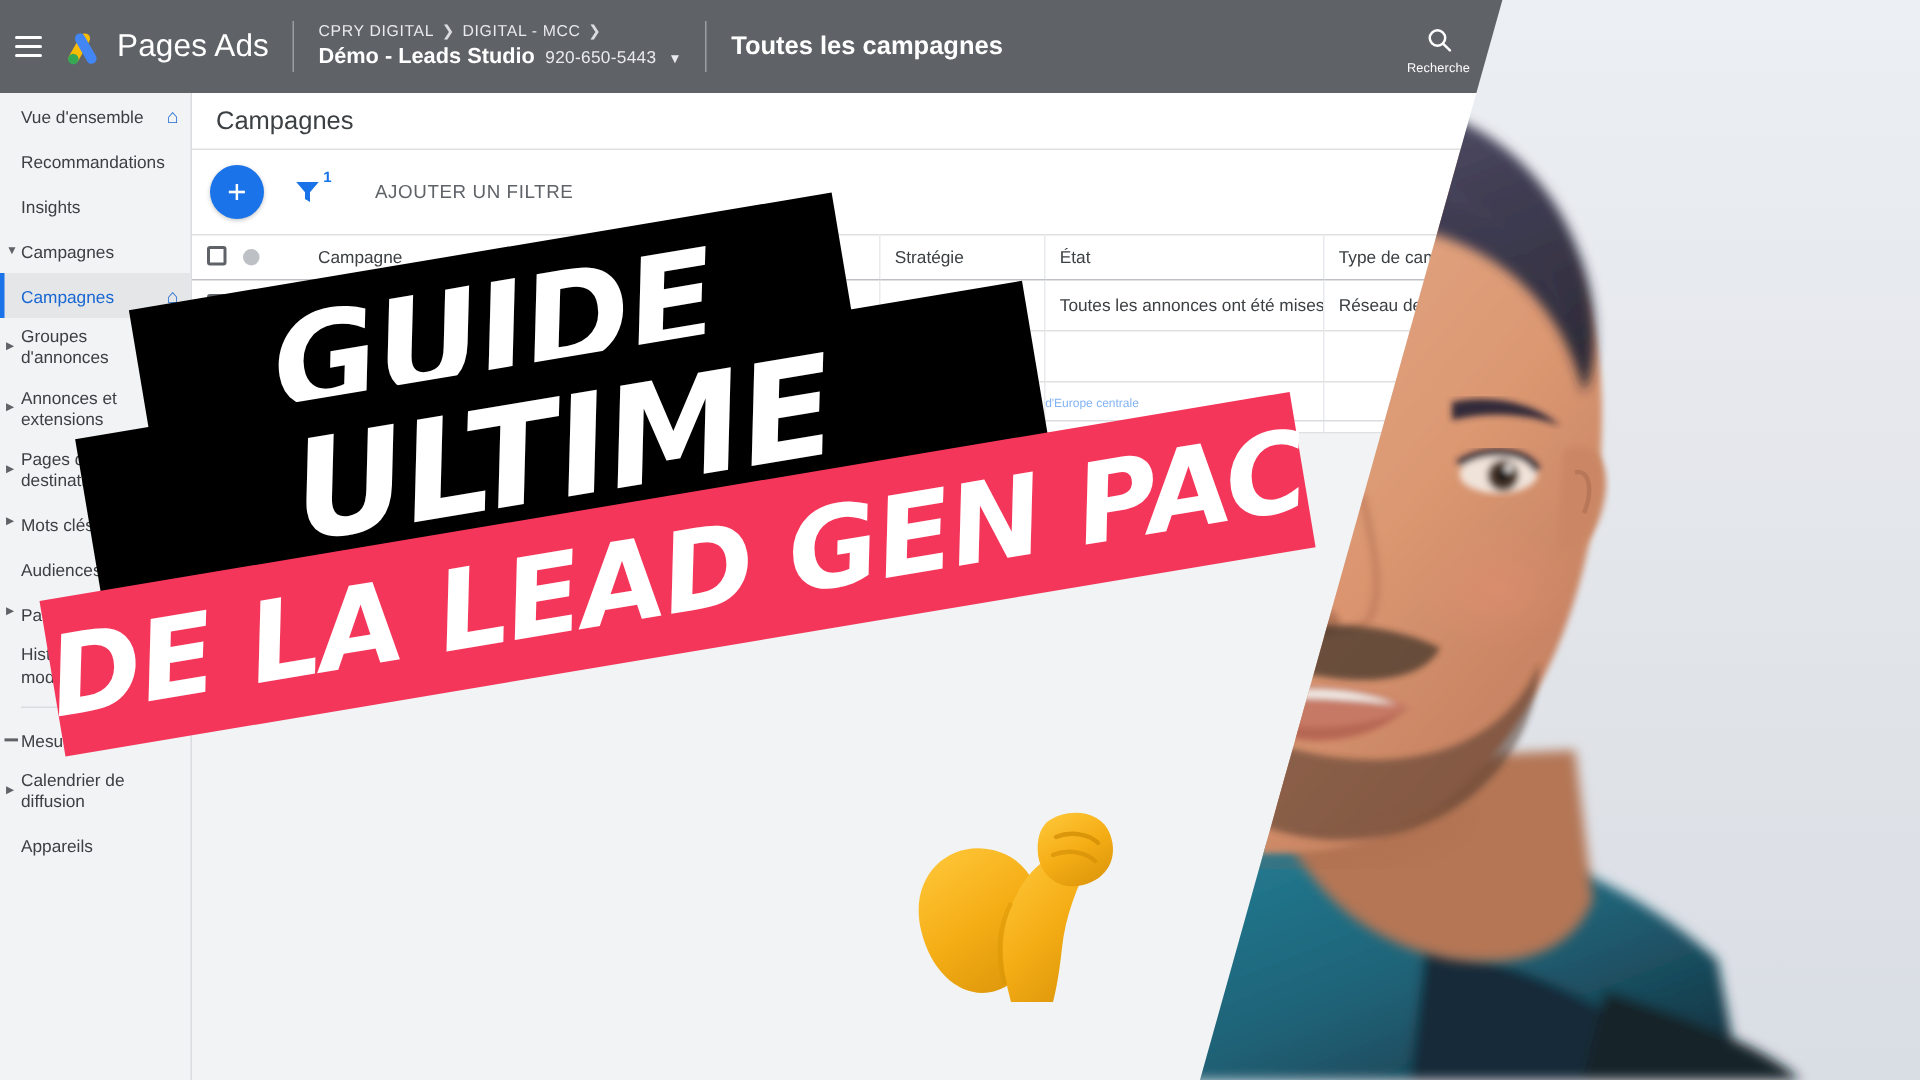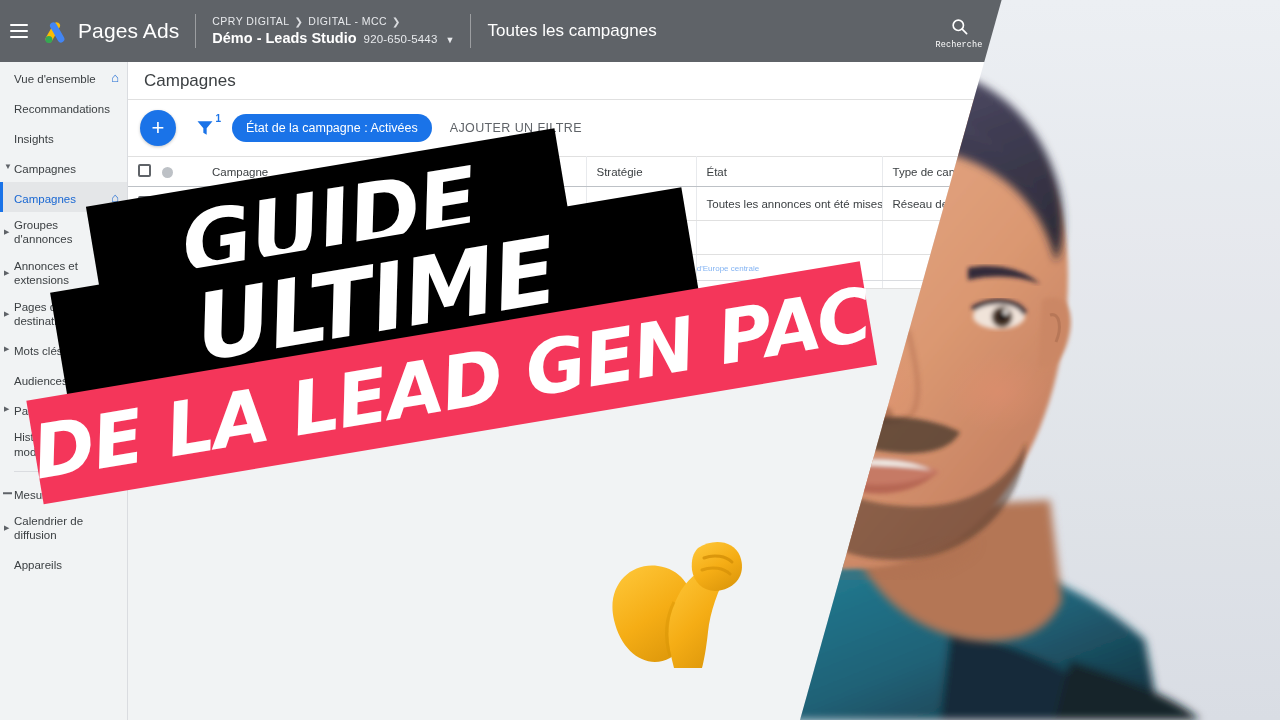--- a/index.html
+++ b/index.html
@@ -48,37 +48,37 @@
     font-size: 10.5px; letter-spacing: .45px; color: #e8eaed; white-space: nowrap;
     display: flex; align-items: center; gap: 5px;
   }
   .acct-crumbs .chev { font-size: 10px; opacity: .9; }
   .acct-main { display: flex; align-items: baseline; gap: 7px; white-space: nowrap; }
   .acct-name { font-size: 14.5px; font-weight: 700; color: #ffffff; }
   .acct-id { font-size: 11.5px; color: #e8eaed; letter-spacing: .2px; }
   .acct-caret { font-size: 9px; color: #e8eaed; margin-left: 1px; }
 
   .page-label {
-    font-size: 17px; color: #ffffff; white-space: nowrap; font-weight: 400;
+    font-size: 17px; color: #ffffff; white-space: nowrap; font-weight: 700;
   }
 
   .topbar-actions {
     position: absolute; right: 0; top: 0; height: 62px;
     display: flex; align-items: center; gap: 0;
   }
   .tb-item {
     width: 56px; height: 62px;
     display: flex; flex-direction: column; align-items: center; justify-content: center;
     gap: 3px; cursor: pointer; position: relative; color: #fff;
     padding-top: 4px;
   }
   .tb-item .ic { height: 22px; display: flex; align-items: center; justify-content: center; }
   .tb-item .lbl {
     font-size: 8.5px; text-align: center; line-height: 1.12; color: #fff;
-    letter-spacing: .1px; max-width: 56px; font-family: Liberation Mono, monospace;
+    letter-spacing: .1px; max-width: 56px;
   }
   .tb-vsep { width: 1px; height: 30px; background: rgba(255,255,255,.4); margin: 0 6px; }
   .badge-dot {
     position: absolute; top: 8px; right: 11px;
     min-width: 13px; height: 13px; border-radius: 7px;
     background: #ea4335; color: #fff; font-size: 9px; font-weight: 700;
     display: flex; align-items: center; justify-content: center;
     padding: 0 2px;
   }
 
@@ -483,21 +483,20 @@
       <div class="filterbar">
         <div class="fab">+</div>
 
         <div class="funnel-wrap">
           <svg width="20" height="20" viewBox="0 0 24 24" fill="#1a73e8">
             <path d="M3 4h18l-7 8.2V20l-4-2.4v-5.4L3 4z"></path>
           </svg>
           <span class="funnel-count">1</span>
         </div>
 
-        <div class="chip">État de la campagne : Activées</div>
 
         <div class="add-filter">AJOUTER UN FILTRE</div>
       </div>
 
       <table class="tbl">
         <thead>
           <tr>
             <th class="col-check">
               <span class="cbox"></span>
             </th>

